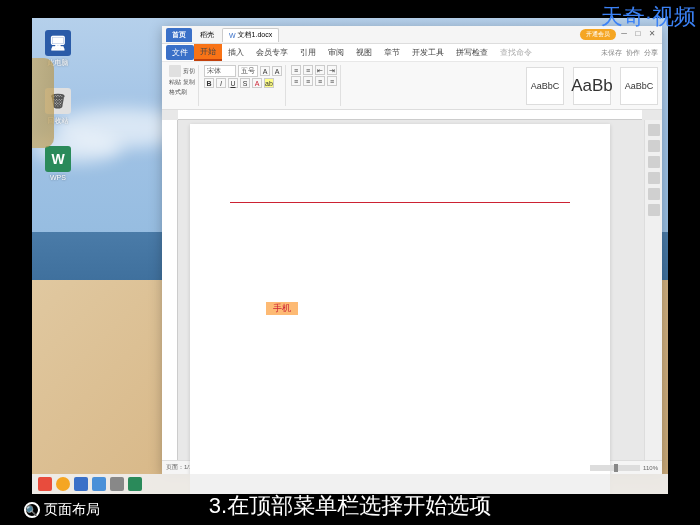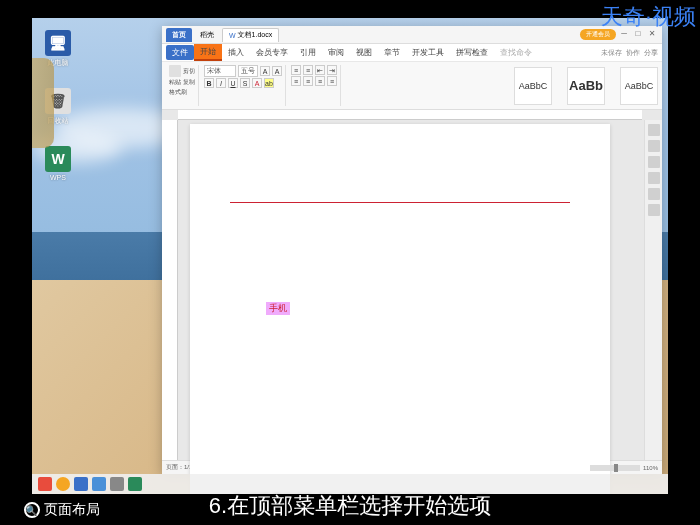--- a/index.html
+++ b/index.html
@@ -29,29 +29,29 @@
 .menubar{height:18px;display:flex;align-items:center;padding:0 4px;background:#fff;border-bottom:1px solid #e8e8e8}
 .menu{font-size:8px;padding:2px 6px;color:#444;cursor:pointer}
 .menu.file{background:#3a70c8;color:#fff;border-radius:2px}
 .menu.act{background:#f97316;border-bottom:2px solid #c2410c}
 .ribbon{height:48px;background:#f8f8f8;border-bottom:1px solid #ddd;display:flex;padding:3px 4px;gap:2px}
 .rgroup{border-right:1px solid #e0e0e0;padding:0 3px;display:flex;flex-direction:column;gap:1px;font-size:6px;color:#555}
 .rrow{display:flex;gap:2px;align-items:center}
 .ricn{width:12px;height:12px;background:#e0e0e0;border-radius:1px}
 .rsel{height:12px;border:1px solid #ccc;font-size:7px;padding:0 2px;background:#fff;min-width:32px}
 .fmt{width:10px;height:10px;border:1px solid #ccc;font-size:7px;text-align:center;line-height:9px;color:#333;cursor:pointer}
-.styles{display:flex;gap:15px;margin-left:auto;align-items:center}
+.styles{display:flex;gap:9px;margin-left:auto;align-items:center}
 .sty{width:38px;height:38px;border:1px solid #ddd;background:#fff;font-size:9px;display:flex;align-items:center;justify-content:center;color:#333}
 .doc-area{flex:1;display:flex;background:#e8e8e8;position:relative}
 .rulerh{position:absolute;top:0;left:16px;right:20px;height:10px;background:#fff;border-bottom:1px solid #ccc}
 .rulerv{position:absolute;top:10px;left:0;width:16px;bottom:0;background:#fff;border-right:1px solid #ccc}
 .page{position:absolute;top:14px;left:28px;width:420px;height:410px;background:#fff;box-shadow:0 1px 4px rgba(0,0,0,.15)}
 .hr-red{position:absolute;top:78px;left:40px;width:340px;height:1px;background:#c23}
 .doc-txt{position:absolute;top:180px;left:58px;font-size:9px;color:#555}
-.hl{position:absolute;top:178px;left:76px;width:24px;height:13px;background:#f0abfc;font-size:9px;color:#c23;display:flex;align-items:center;justify-content:center}
+.hl{position:absolute;top:178px;left:76px;width:32px;height:13px;background:#fdba74;font-size:9px;color:#c23;display:flex;align-items:center;justify-content:center}
 .sidebar{position:absolute;top:10px;right:0;width:18px;bottom:0;background:#f0f0f0;border-left:1px solid #ddd;display:flex;flex-direction:column;gap:4px;padding-top:4px;align-items:center}
 .sb-icn{width:12px;height:12px;background:#d0d0d0;border-radius:1px;cursor:pointer}
 .statusbar{height:14px;background:#f5f5f5;border-top:1px solid #ddd;display:flex;align-items:center;padding:0 4px;font-size:6px;color:#666;gap:6px}
 .sb-right{margin-left:auto;display:flex;gap:3px;align-items:center}
 .zoom-ctl{width:50px;height:6px;background:#ddd;position:relative}
 .zoom-th{position:absolute;width:4px;height:8px;background:#888;left:48%;top:-1px}
 .taskbar{position:absolute;bottom:0;left:0;width:100%;height:20px;background:rgba(240,240,240,.9);display:flex;align-items:center;padding:0 6px;gap:4px}
 .tb-icn{width:14px;height:14px;border-radius:2px}
 .watermark-tr{position:absolute;top:2px;right:4px;color:#3b82f6;font-size:22px;font-weight:300;z-index:50}
 .watermark-tr b{font-weight:500}
@@ -159,21 +159,21 @@
         </div>
         <div class="rrow">
           <div class="fmt">≡</div>
           <div class="fmt">≡</div>
           <div class="fmt">≡</div>
           <div class="fmt">≡</div>
         </div>
       </div>
       <div class="styles">
         <div class="sty">AaBbC</div>
-        <div class="sty" style="font-size:13px;font-weight:bold">AaBb</div>
+        <div class="sty" style="font-size:17px;font-weight:normal">AaBb</div>
         <div class="sty">AaBbC</div>
       </div>
     </div>
 
     <div class="doc-area">
       <div class="rulerh"></div>
       <div class="rulerv"></div>
       <div class="page">
         <div class="hr-red"></div>
         <div class="doc-txt"></div>
@@ -215,13 +215,13 @@
     <div class="tb-icn" style="background:#2a8a5a"></div>
   </div>
 </div>
 </div>
 
 <div class="watermark-tr"><span>天奇·</span><b>视频</b></div>
 <div class="watermark-bl">
     <div class="wm-ic">🔍</div>
     <span>页面布局</span>
   </div>
-<div class="subtitle">6.在顶部菜单栏选择开始选项</div>
+<div class="subtitle">3.在顶部菜单栏选择开始选项</div>
 
 </body></html>

